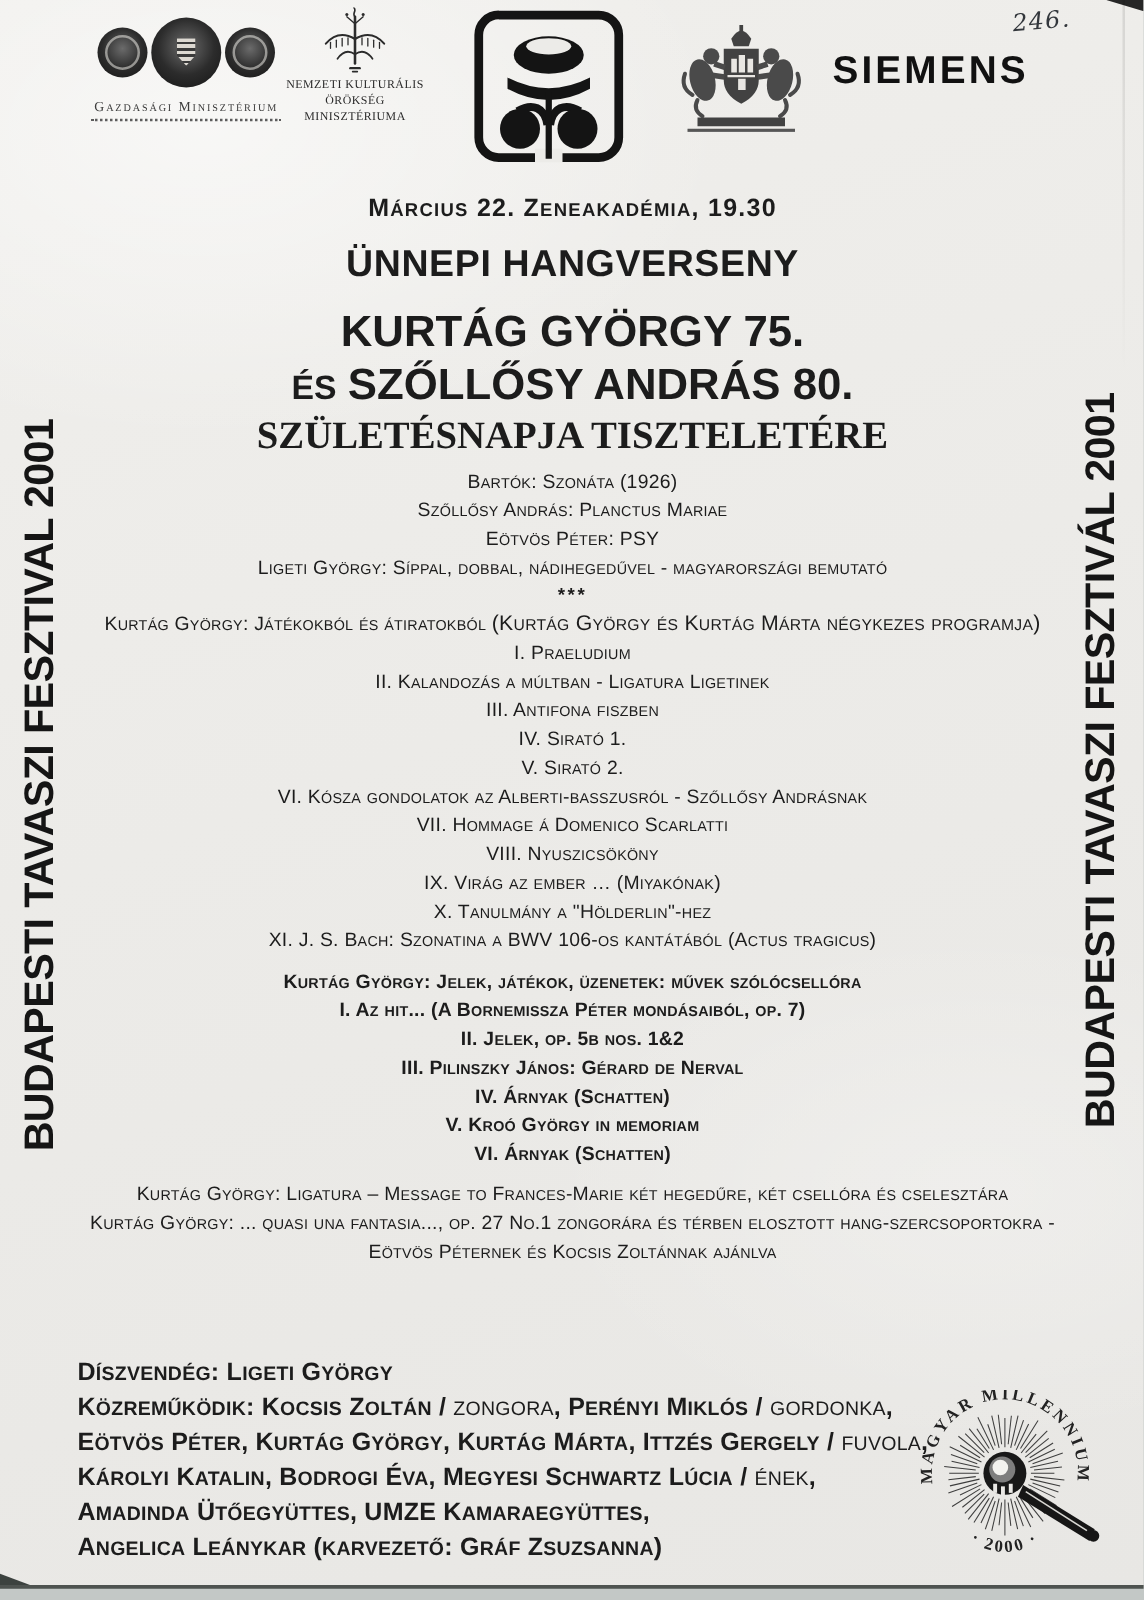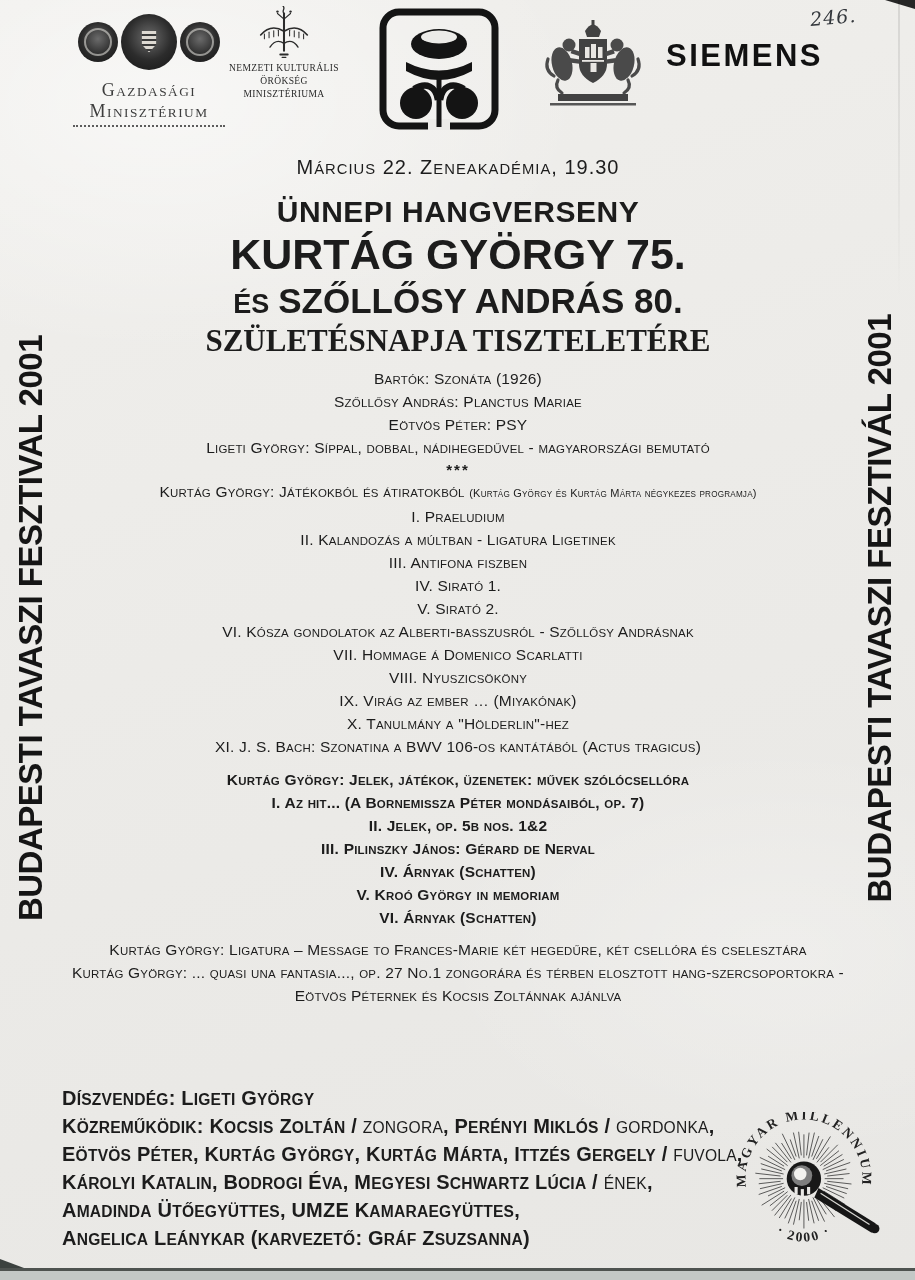--- a/index.html
+++ b/index.html
@@ -27,21 +27,21 @@
   .min-logos{position:absolute;left:56px;top:12px;width:186px;text-align:center;}
   .circ-row{display:flex;align-items:center;justify-content:center;height:60px;}
   .min-circ{border-radius:50%;position:relative;flex:none;
     background:radial-gradient(circle at 50% 42%, #6b6b6b 0%, #2c2c2c 52%, #141414 100%);}
   .min-circ.small{width:40px;height:40px;}
   .min-circ.big{width:56px;height:56px;margin:0 3px;}
   .min-circ .inner-ring{position:absolute;inset:6px;border:2px solid rgba(235,233,228,.55);border-radius:50%;}
   .min-circ .shield{position:absolute;left:50%;top:50%;width:15px;height:22px;transform:translate(-50%,-52%);
     background:repeating-linear-gradient(180deg,#ddd9d2 0 3px,#3a3a3a 3px 5px);
     clip-path:polygon(0 0,100% 0,100% 62%,50% 100%,0 62%);}
-  .min-caption{margin-top:8px;font-family:"Liberation Serif",serif;font-size:18px;
+  .min-caption{margin-top:8px;font-family:"Liberation Serif",serif;font-size:11px;
     letter-spacing:1.5px;color:#3d3d3d;}
   .min-dashes{margin:2px auto 0;width:152px;border-bottom:2px dotted #5c5c5c;height:1px;}
 
   .nkom{position:absolute;left:214px;top:6px;width:140px;text-align:center;}
   .nkom svg{display:block;margin:0 auto;}
   .nkom-caption{font-family:"Liberation Serif",serif;font-weight:normal;font-size:9.5px;
     letter-spacing:.4px;color:#2a2a2a;line-height:13px;}
 
   .tulip{position:absolute;left:378px;top:8px;}
   .arms{position:absolute;left:534px;top:16px;}
@@ -53,35 +53,35 @@
   
   .banner{position:absolute;display:flex;align-items:center;justify-content:center;}
   .banner span{writing-mode:vertical-rl;transform:rotate(180deg);white-space:nowrap;
     font-weight:bold;font-size:33px;letter-spacing:-.5px;color:#151515;}
   .banner-left{left:4px;top:282px;width:54px;height:692px;}
   .banner-right{left:852px;top:262px;width:56px;height:692px;}
 
   
   .content{position:absolute;left:58px;top:156px;width:800px;text-align:center;}
   .sc{font-size:.74em;}
-  .dateline{font-size:20px;font-weight:normal;letter-spacing:1px;margin-bottom:16px;}
+  .dateline{font-size:20px;font-weight:bold;letter-spacing:1px;margin-bottom:16px;}
   .title-block{font-weight:bold;}
   .t1{font-size:30px;letter-spacing:.5px;line-height:1.12;}
-  .t2{font-size:43px;line-height:1.12;margin-top:1px;}
+  .t2{font-size:35px;line-height:1.12;margin-top:17px;}
   .t3{font-size:35px;line-height:1.12;margin-top:3px;}
   .t3 .es{font-size:27px;margin-right:9px;}
   .t4{font-size:31px;line-height:1.12;margin-top:4px;font-family:Liberation Serif, serif;}
   .prog1{margin-top:9px;}
   .prog-line{font-size:15.5px;line-height:22px;letter-spacing:.2px;}
   .sep{font-size:15px;line-height:20px;letter-spacing:2px;font-weight:bold;}
   .sec{margin-top:1px;}
   .sec3{margin-top:10px;font-weight:bold;}
   .closing{margin-top:9px;}
   .closing .prog-line:first-child{max-width:742px;margin:0 auto;}
-  .paren{font-size:11px;}
+  .paren{font-size:17px;}
 
   
   .performers{position:absolute;left:62px;top:1085px;width:740px;text-align:left;}
   .perf-line{font-size:20px;line-height:26px;font-weight:bold;letter-spacing:.2px;}
   .perf-line .instr{font-weight:normal;}
   .performers .sc{font-size:.78em;}
 
   
   .millennium{position:absolute;left:722px;top:1112px;}
   .millennium text{font-family:"Liberation Serif",serif;font-weight:bold;fill:#222;}

